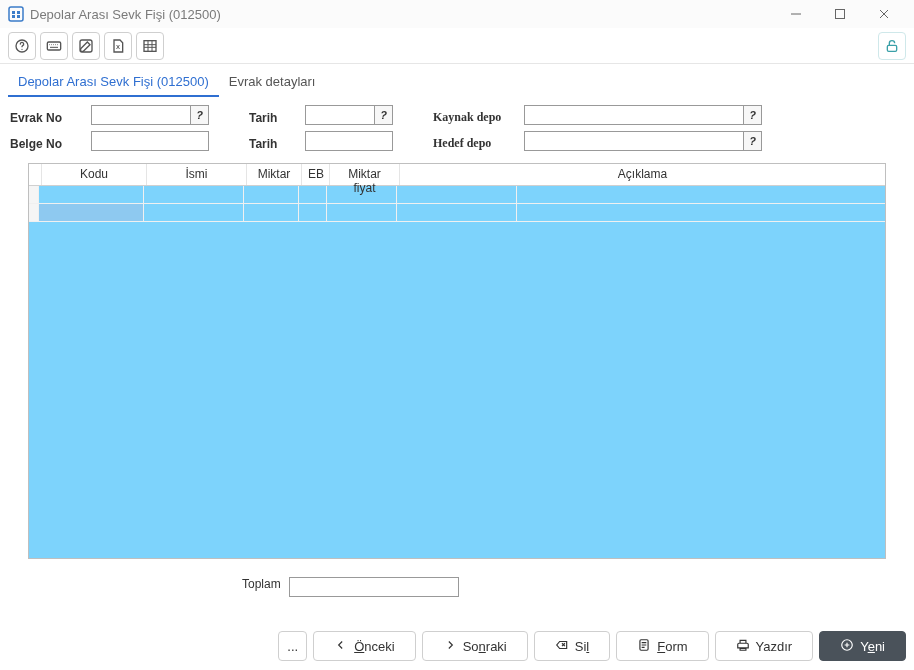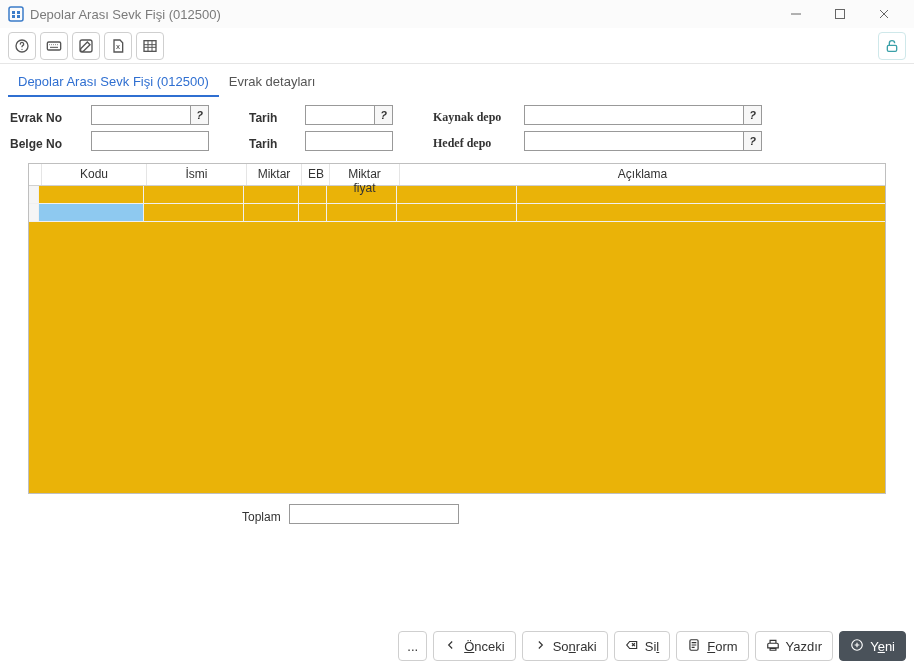--- a/index.html
+++ b/index.html
@@ -22,34 +22,34 @@
 
   .form-area { padding:8px 10px 4px; display:flex; gap:40px; }
   .form-col { display:flex; flex-direction:column; gap:6px; }
   .form-row { display:flex; align-items:flex-end; gap:6px; }
   .form-row label { width:75px; font-weight:600; font-size:12px; }
   .form-row.wide label { width:85px;font-family:Liberation Serif, serif; }
   .input-wrap { display:flex; align-items:center; }
   .input-wrap input { height:20px; border:1px solid #999; padding:1px 4px; font-size:12px; }
   .input-wrap .lookup { width:18px; height:20px; border:1px solid #999; border-left:none; display:flex; align-items:center; justify-content:center; background:#f7f7f7; font-size:11px; font-weight:700; font-style:italic; }
 
-  .grid-area { margin:8px 28px 4px; height:331px; border:1px solid #bfbfbf; background:#eab308; overflow:hidden; }
+  .grid-area { margin:8px 28px 12px; height:396px; border:1px solid #bfbfbf; background:#7dd3fc; overflow:hidden; }
   .grid-header { display:flex; height:22px; border-bottom:1px solid #d0d0d0; background:#fff; font-size:12px; }
   .gh { border-right:1px solid #e5e5e5; padding:3px 6px; text-align:center; }
   .grid-body { position:relative; }
   .grid-row { display:flex; height:18px; }
   .gc { border-right:1px solid #f0f0f0; border-bottom:1px solid #f0f0f0; height:18px; }
   .gc.selected { background:#8ec9f0; }
 
-  .total-row { display:flex; align-items:flex-end; gap:8px; padding:6px 0 6px 242px; }
+  .total-row { display:flex; align-items:flex-start; gap:8px; padding:6px 0 6px 242px; }
   .total-row label { font-size:12px; }
   .total-row input { width:170px; height:20px; border:1px solid #999; padding:2px 4px; background:#fff; }
 
   .footer { position:absolute; left:0; right:0; bottom:0; height:48px; display:flex; align-items:center; justify-content:flex-end; padding:6px 8px; gap:6px; }
-  .btn { height:30px; padding:0 10px; border:1px solid #cfcfcf; border-radius:4px; display:inline-flex; align-items:center; gap:6px; background:#fff; color:#333; font-size:13px; cursor:pointer; }
+  .btn { height:30px; padding:0 20px; border:1px solid #cfcfcf; border-radius:4px; display:inline-flex; align-items:center; gap:6px; background:#fff; color:#333; font-size:13px; cursor:pointer; }
   .btn.small { padding:0 8px; }
   .btn svg { width:14px; height:14px; }
   .btn.primary-dark { background:#4a525a; color:#fff; border-color:#4a525a; }
   .btn.primary-blue { background:#2f6fe0; color:#fff; border-color:#2f6fe0; }
   .btn .ul { text-decoration:underline; }
 </style>
 </head>
 <body>
 
 <div class="titlebar">

